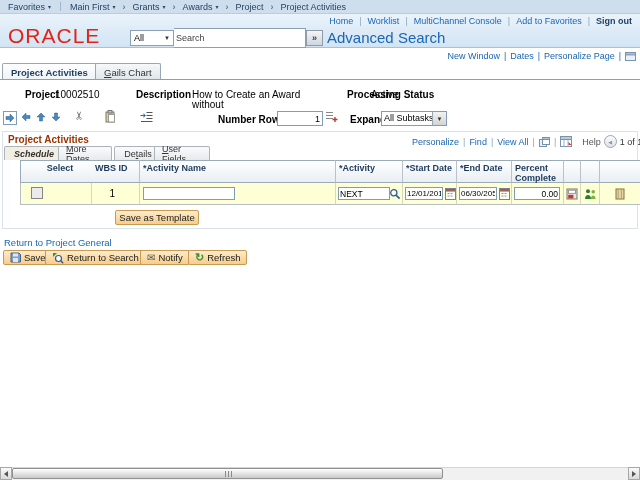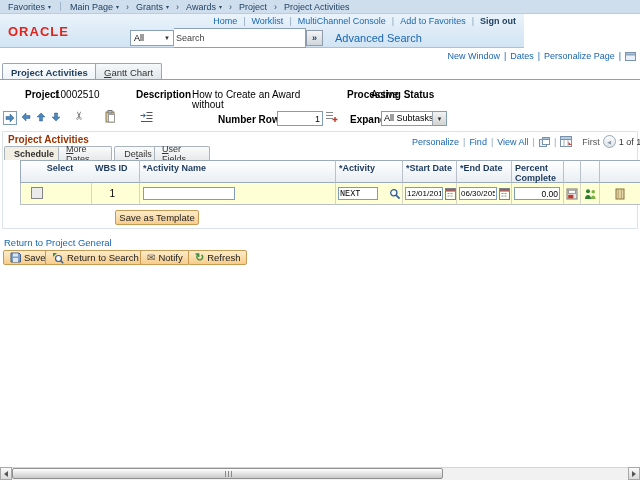--- a/index.html
+++ b/index.html
@@ -9,36 +9,36 @@
   
   .topbar{position:absolute;top:0;left:0;width:640px;height:14px;background:#cfdeed;
           border-bottom:1px solid #b9cde1;display:flex;align-items:center;padding-left:8px;
           font-size:9px;color:#1d3d5e;box-sizing:border-box;white-space:nowrap;}
   .bc-item{display:inline-flex;align-items:center;cursor:pointer;}
   .bc-caret{font-size:6px;margin-left:3px;color:#2b4a66;}
   .bc-div{width:1px;height:9px;background:#9fb6cc;margin:0 9px;}
   .bc-sep{color:#5e7994;margin:0 7px;font-weight:bold;}
 
   
-  .band{position:absolute;top:14px;left:0;width:524px;height:33px;
+  .band{position:absolute;top:14px;left:0;width:640px;height:33px;
         background:linear-gradient(#eaf3fb,#d2e4f3);border-bottom:1px solid #aebfd0;}
   .topnav{position:absolute;top:2px;right:8px;display:flex;align-items:center;font-size:9px;white-space:nowrap;}
   .topnav a{color:#1a66b3;text-decoration:none;cursor:pointer;}
   .tn-sep{color:#8ca6bd;margin:0 6px;}
   .signout{color:#1d3d5e;font-weight:bold;cursor:pointer;}
-  .logo{position:absolute;left:8px;top:10px;color:#e2231a;font-weight:bold;font-size:13px;letter-spacing:1px;}
+  .logo{position:absolute;left:8px;top:10px;color:#e2231a;font-weight:normal;font-size:21px;letter-spacing:1px;}
   .searchrow{position:absolute;left:130px;top:15px;display:flex;align-items:center;height:17px;}
   .scopebox{width:44px;height:16px;background:#fff;border:1px solid #8aa0b6;box-sizing:border-box;
             display:flex;align-items:center;justify-content:space-between;padding:0 3px;font-size:9px;cursor:pointer;}
   .scope-arrow{font-size:6px;color:#333;}
   .searchinput{width:127px;height:16px;border:1px solid #8aa0b6;border-left:none;font-size:9px;}
   .searchinput::placeholder{color:#444;opacity:1;}
   .gobtn{width:17px;height:16px;background:linear-gradient(#f4f4f4,#cfd6dd);border:1px solid #8e9cab;
          box-sizing:border-box;font-size:9px;color:#1d3d5e;font-weight:bold;display:flex;align-items:center;justify-content:center;cursor:pointer;}
-  .advlink{margin-left:12px;color:#1a66b3;font-size:11px;cursor:pointer;}
+  .advlink{margin-left:4px;color:#1a66b3;font-size:15px;cursor:pointer;}
 
   
   .pagelinks{position:absolute;top:51px;right:4px;display:flex;align-items:center;font-size:9px;white-space:nowrap;}
   .pagelinks a{color:#1a66b3;text-decoration:none;cursor:pointer;}
   .pl-sep{color:#1a66b3;margin:0 4px;}
 
   
   .ptab{position:absolute;top:63px;height:17px;box-sizing:border-box;border:1px solid #98a6b5;border-bottom:none;
         border-radius:2px 2px 0 0;display:flex;align-items:center;padding:0 8px;font-size:9.5px;cursor:pointer;}
   .ptab.active{left:2px;background:linear-gradient(#fdfefe,#eef3f7);font-weight:bold;color:#1d3d5e;}
@@ -105,21 +105,21 @@
 
 <div id="screen">
 
   <div class="topbar">
     <span class="bc-item">
       <span>Favorites</span>
       <span class="bc-caret">▾</span>
     </span>
     <span class="bc-div"></span>
     <span class="bc-item">
-      <span>Main Page</span>
+      <span>Main First</span>
       <span class="bc-caret">▾</span>
     </span>
     <span class="bc-sep">›</span>
     <span class="bc-item">
       <span>Grants</span>
       <span class="bc-caret">▾</span>
     </span>
     <span class="bc-sep">›</span>
     <span class="bc-item">
       <span>Awards</span>
@@ -171,21 +171,21 @@
           <rect x="0.5" y="1.5" width="10" height="8" fill="#e9f0f7" stroke="#7a93ad"></rect>
           <rect x="0.5" y="1.5" width="10" height="2.4" fill="#a8c2da" stroke="#7a93ad"></rect>
         </svg>
     </span>
   </div>
 
   <div class="ptab active">
     <span>Project Activities</span>
   </div>
   <div class="ptab inactive">
-    <span><span class="u">G</span><span>antt Chart</span></span>
+    <span><span class="u">G</span><span>ails Chart</span></span>
   </div>
   <div class="tabline"></div>
 
   <span class="lbl" style="left:25px;top:89px;">Project</span>
   <span class="val" style="left:55px;top:89px;">10002510</span>
   <span class="lbl" style="left:136px;top:89px;">Description</span>
   <span class="val" style="left:192px;top:89px;">How to Create an Award</span>
   <span class="val" style="left:192px;top:99px;">without</span>
   <span class="lbl" style="left:307px;top:89px;padding-left:40px;">Processing Status</span>
   <span class="val" style="left:371px;top:89px;">Active</span>
@@ -259,27 +259,27 @@
     <span class="gl-sep">|</span>
     <span>
       <svg width="12" height="11" viewBox="0 0 12 11">
           <rect x="0.5" y="0.5" width="11" height="10" fill="#fff" stroke="#7a93ad"></rect>
           <path d="M0.5 3.5h11M4 0.5v10M8 0.5v10" stroke="#9fb3c6" fill="none"></path>
           <rect x="0.5" y="0.5" width="11" height="3" fill="#b8cde0" stroke="#7a93ad"></rect>
           <path d="M8.5 6l3 3-3 0z" fill="#c0392b"></path>
         </svg>
     </span>
     <span style="width:10px;"></span>
-    <span class="pgtext">First</span>
+    <span class="pgtext">Help</span>
     <span class="pgbtn">◀</span>
     <span style="color:#333;">1 of 1</span>
 
   </div>
 
-  <div class="stab active" style="left:4px;width:60px;">
+  <div class="stab active" style="left:4px;width:60px;font-style:italic;">
     <span>Schedule</span>
   </div>
   <div class="stab" style="left:58px;width:54px;">
     <span><span class="u">M</span><span>ore Dates</span></span>
   </div>
   <div class="stab" style="left:114px;width:48px;">
     <span><span>De</span><span class="u">t</span><span>ails</span></span>
   </div>
   <div class="stab" style="left:154px;width:56px;">
     <span><span class="u">U</span><span>ser Fields</span></span>
@@ -302,21 +302,21 @@
   <div class="gc" style="left:20px;width:72px;border-left:1px solid #b6bdc3;">
     <div class="ckbox"></div>
   </div>
   <div class="gc" style="left:92px;width:48px;text-align:right;padding-right:24px;line-height:21px;font-size:10px;">
     <span>1</span>
   </div>
   <div class="gc" style="left:140px;width:196px;">
     <input class="cellin" style="position: absolute; left: 3px; top: 4px; width: 92px;" value="">
   </div>
   <div class="gc" style="left:336px;width:67px;">
-    <input class="cellin" style="position: absolute; left: 2px; top: 4px; width: 40px; font-family: Liberation Mono, monospace;" value="NEXT">
+    <input class="cellin" style="position: absolute; left: 2px; top: 4px; width: 52px;" value="NEXT">
     <span style="position:absolute;left:53px;top:5px;">
       <svg width="12" height="12" viewBox="0 0 12 12">
           <circle cx="4.8" cy="4.8" r="3.1" fill="#fff" stroke="#2f5f94" stroke-width="1.3"></circle>
           <line x1="7.3" y1="7.3" x2="10.6" y2="10.6" stroke="#2f5f94" stroke-width="1.7"></line>
         </svg>
     </span>
   </div>
   <div class="gc" style="left:403px;width:54px;">
     <input class="cellin" style="position: absolute; left: 2px; top: 4px; width: 38px; font-size: 8px;" value="12/01/2014">
     <span style="position:absolute;left:42px;top:4px;">

